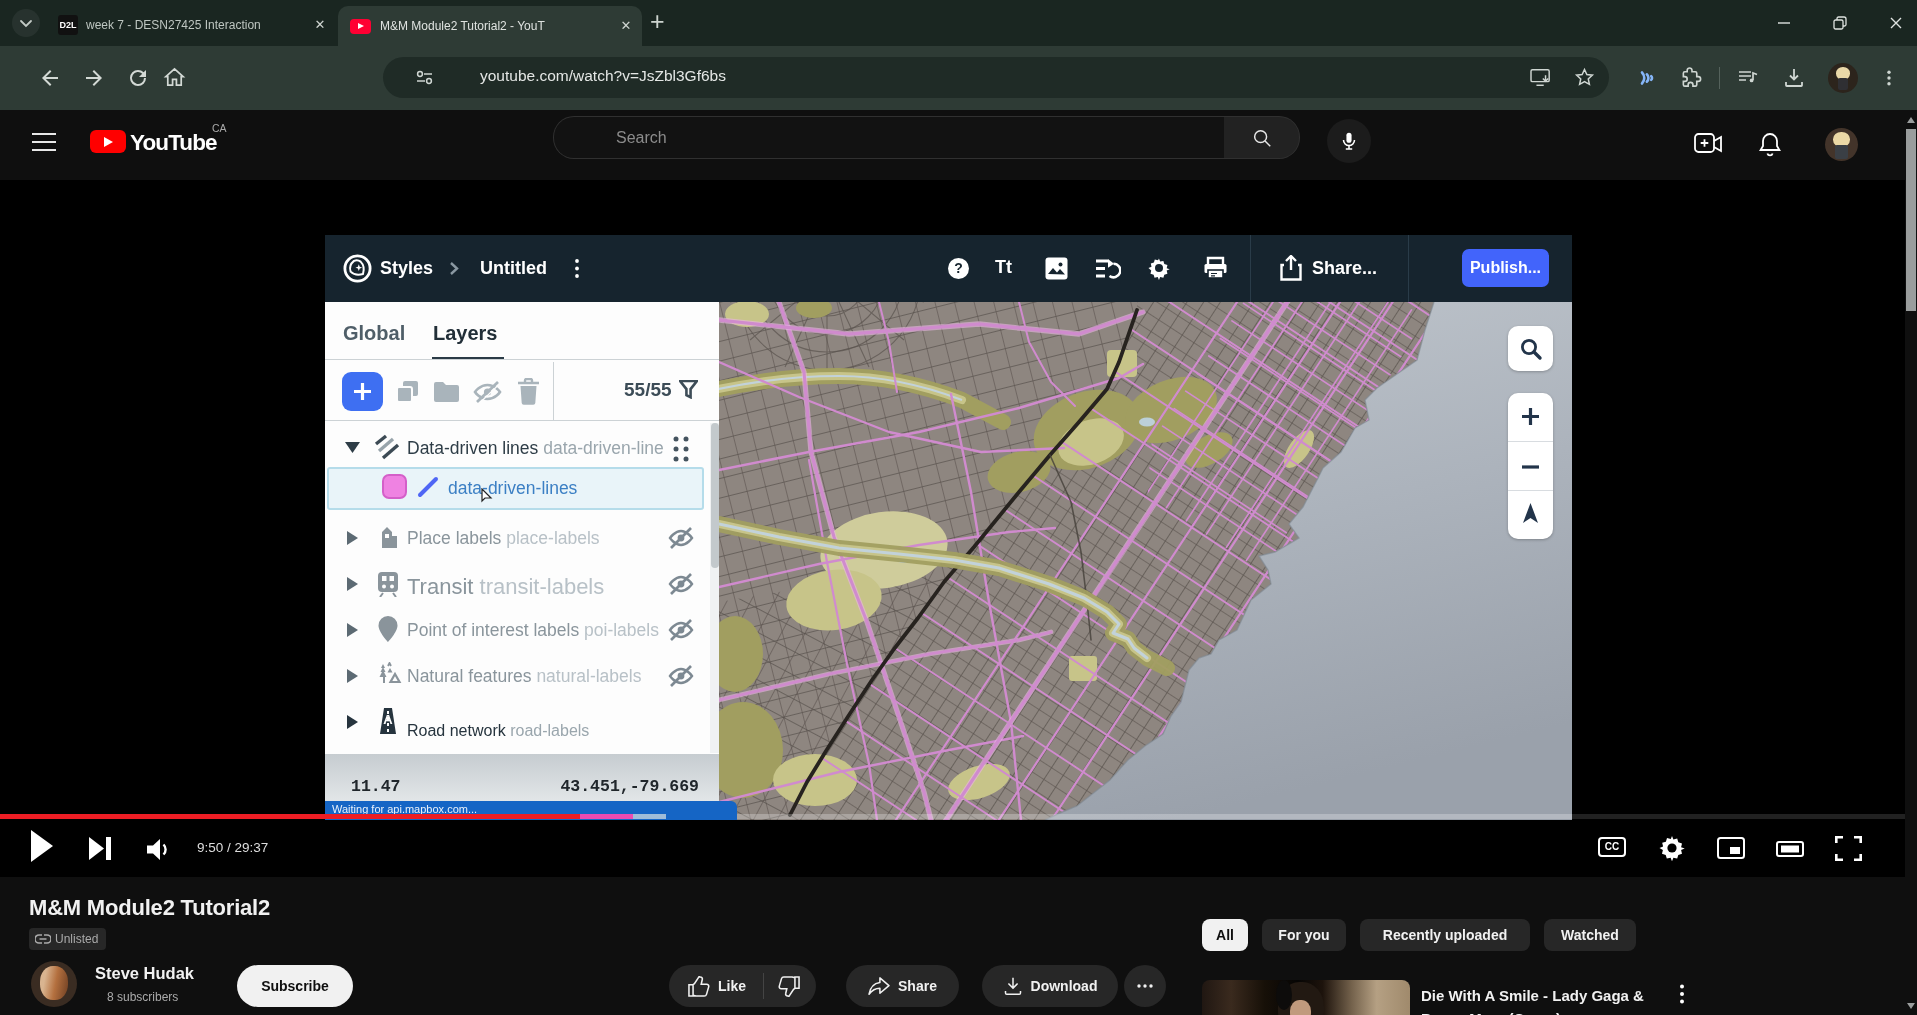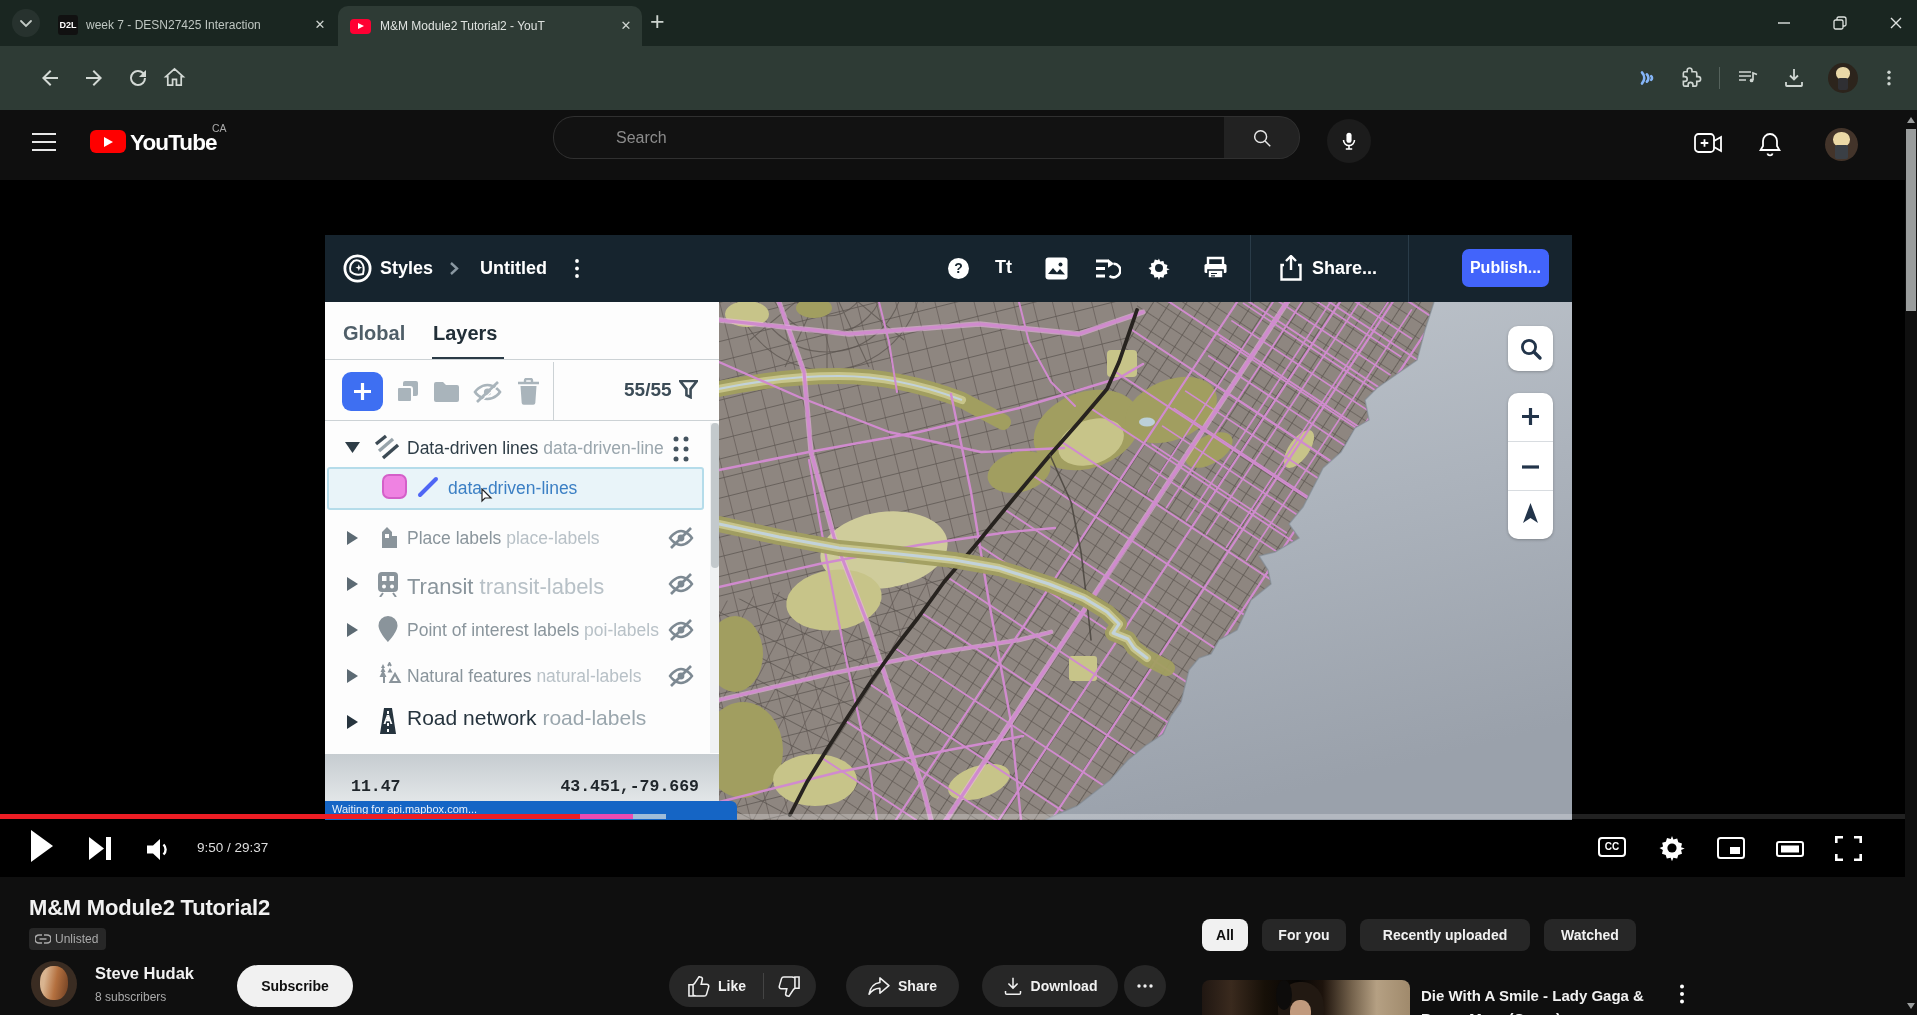--- a/index.html
+++ b/index.html
@@ -40,21 +40,21 @@
 #panel{left:0;top:67px;width:394px;height:518px;background:#fdfdfd;color:#39434b;}
 #waitbar{left:0;top:566px;width:412px;height:19px;background:#1565c5;border-radius:0 6px 0 0;color:#e8f1fb;font-size:11px;padding:2px 0 0 7px;}
 
 .pseg{top:814px;height:5px;}
 
 #below{left:0;top:877px;width:1917px;height:138px;background:#0f0f0f;}
 #vtitle{left:29px;top:895px;color:#f1f1f1;font-size:22px;font-weight:bold;letter-spacing:-0.2px;}
 #badge{left:29px;top:928px;height:22px;background:#272727;border-radius:4px;color:#aaa;font-size:12px;display:flex;align-items:center;padding:0 8px 0 6px;gap:4px;}
 #chavatar{left:31px;top:961px;width:46px;height:46px;border-radius:50%;background:#3a2c22;overflow:hidden;}
 #chname{left:95px;top:964px;color:#f1f1f1;font-size:16.5px;font-weight:bold;}
-#chsubs{left:95px;top:990px;color:#aaa;font-size:12px;}
+#chsubs{left:107px;top:990px;color:#aaa;font-size:12px;}
 .pill{position:absolute;top:965px;height:42px;border-radius:21px;background:#272727;color:#f1f1f1;font-size:14px;font-weight:bold;display:flex;align-items:center;justify-content:center;gap:8px;}
 #subscribe{left:237px;width:116px;background:#f1f1f1;color:#0f0f0f;}
 #likebar{left:669px;width:147px;justify-content:flex-start;padding-left:19px;}
 #sharebtn{left:846px;width:113px;}
 #dlbtn{left:982px;width:136px;}
 #morebtn{left:1124px;width:42px;}
 .chip{position:absolute;top:919px;height:32px;border-radius:8px;background:#272727;color:#f1f1f1;font-size:14px;font-weight:bold;display:flex;align-items:center;justify-content:center;}
 #thumb{left:1202px;top:980px;width:208px;height:35px;border-radius:8px 8px 0 0;overflow:hidden;}
 #sugtitle{left:1421px;top:984px;width:270px;color:#f1f1f1;font-size:15px;font-weight:bold;line-height:23px;}
 #sugkebab{left:1680px;top:984px;color:#fff;}
@@ -103,20 +103,39 @@
     </svg>
 <svg class="abs" style="left:82px;top:66px;" width="24" height="24" viewBox="0 0 24 24">
       <path d="M4 11h12.2l-5.6-5.6L12 4l8 8-8 8-1.4-1.4 5.6-5.6H4v-2z" fill="#d3d9d5"></path>
     </svg>
 <svg class="abs" style="left:126px;top:66px;" width="24" height="24" viewBox="0 0 24 24">
       <path d="M17.65 6.35A7.95 7.95 0 0012 4a8 8 0 108 8h-2a6 6 0 11-1.76-4.24L13 11h7V4l-2.35 2.35z" fill="#d3d9d5"></path>
     </svg>
 <svg class="abs" style="left:163px;top:66px;" width="23" height="23" viewBox="0 0 24 24">
       <path d="M12 3l9 8h-2v9h-5v-6H10v6H5v-9H3l9-8z" fill="none" stroke="#d3d9d5" stroke-width="1.8"></path>
     </svg>
+<div class="abs" id="omnibox">
+  <svg class="abs" style="left:33px;top:13px;" width="17" height="15" viewBox="0 0 17 15">
+        <circle cx="4" cy="4" r="2.4" fill="none" stroke="#cfd6d2" stroke-width="1.5"></circle>
+        <path d="M8 4h8" stroke="#cfd6d2" stroke-width="1.5"></path>
+        <path d="M1 11h8" stroke="#cfd6d2" stroke-width="1.5"></path>
+        <circle cx="13" cy="11" r="2.4" fill="none" stroke="#cfd6d2" stroke-width="1.5"></circle>
+      </svg>
+  <span class="url">youtube.com/watch?v=JsZbl3Gf6bs</span>
+  <div class="obicons">
+    <svg width="22" height="20" viewBox="0 0 24 22">
+          <rect x="1" y="2" width="20" height="13" rx="1.6" fill="none" stroke="#cfd6d2" stroke-width="1.6"></rect>
+          <path d="M7 19h8" stroke="#cfd6d2" stroke-width="1.6"></path>
+          <path d="M17 8v6M14 11.5l3 3 3-3" stroke="#cfd6d2" stroke-width="1.6" fill="none"></path>
+        </svg>
+    <svg width="21" height="21" viewBox="0 0 24 24">
+          <path d="M12 2.8l2.7 5.8 6.3.7-4.7 4.3 1.3 6.2-5.6-3.2-5.6 3.2 1.3-6.2L3 9.3l6.3-.7L12 2.8z" fill="none" stroke="#cfd6d2" stroke-width="1.7"></path>
+        </svg>
+  </div>
+</div>
 <div class="abs tbright">
   <svg width="24" height="24" viewBox="0 0 24 24">
         <g stroke="#85b5f8" fill="none" stroke-linecap="round">
           <path d="M8 6.5a7.8 7.8 0 010 11" stroke-width="2.6"></path>
           <path d="M12.8 8.3a5 5 0 010 7.4" stroke-width="2.6"></path>
           <path d="M17.2 10.1a2.6 2.6 0 010 3.8" stroke-width="2.6"></path>
         </g>
       </svg>
   <svg width="23" height="23" viewBox="0 0 24 24">
         <path d="M19 12h-1.5V8.5A1.5 1.5 0 0016 7h-3.5V5.5a2.5 2.5 0 00-5 0V7H5a1.5 1.5 0 00-1.5 1.5V12H5a2.5 2.5 0 010 5H3.5v3.5A1.5 1.5 0 005 22h3.5v-1.5a2.5 2.5 0 015 0V22H16a1.5 1.5 0 001.5-1.5V17H19a2.5 2.5 0 000-5z" fill="none" stroke="#cfd6d2" stroke-width="1.7" transform="translate(0 -2)"></path>
@@ -516,21 +535,21 @@
             <path d="M4 22L24 2" stroke="#7d8992" stroke-width="2.6"></path>
           </svg>
       <svg class="abs" style="left:22px;top:413px;" width="11" height="14" viewBox="0 0 11 14">
             <path d="M0 0l11 7-11 7z" fill="#26343e"></path>
           </svg>
       <svg class="abs" style="left:53px;top:405px;" width="20" height="28" viewBox="0 0 20 28">
             <path d="M6 1h8l4 26H2L6 1z" fill="#26343e"></path>
             <path d="M10 4v3M10 10v3M10 16v3M10 22v3" stroke="#fdfdfd" stroke-width="2"></path>
             <text x="10" y="17" text-anchor="middle" font-size="13" font-weight="bold" fill="#fdfdfd" font-family="Liberation Sans">A</text>
           </svg>
-      <span class="abs" style="left:82px;top:404px;font-size:21px;color:#26343e;text-align:right;">Road network <span style="color:#9aa6ad;">road-labels</span></span>
+      <span class="abs" style="left:82px;top:420px;font-size:16px;color:#26343e;text-align:right;">Road network <span style="color:#9aa6ad;">road-labels</span></span>
 
       <div class="abs" style="left:0;top:452px;width:394px;height:47px;background:linear-gradient(#c6ccd0,#e2e6e8);"></div>
       <span class="abs mono" style="left:18px;top:475px;font-size:16.5px;font-weight:bold;color:#20262b;">11.47</span>
       <span class="abs mono" style="right:20px;top:475px;font-size:16.5px;font-weight:bold;color:#20262b;position:absolute;">43.451,-79.669</span>
 
       <div class="abs" style="left:385px;top:121px;width:9px;height:330px;background:#f0f2f3;"></div>
       <div class="abs" style="left:386px;top:121px;width:8px;height:145px;background:#c3c9cc;border-radius:4px;"></div>
     </div>
     <div class="abs" id="waitbar">Waiting for api.mapbox.com...</div>
   </div>

